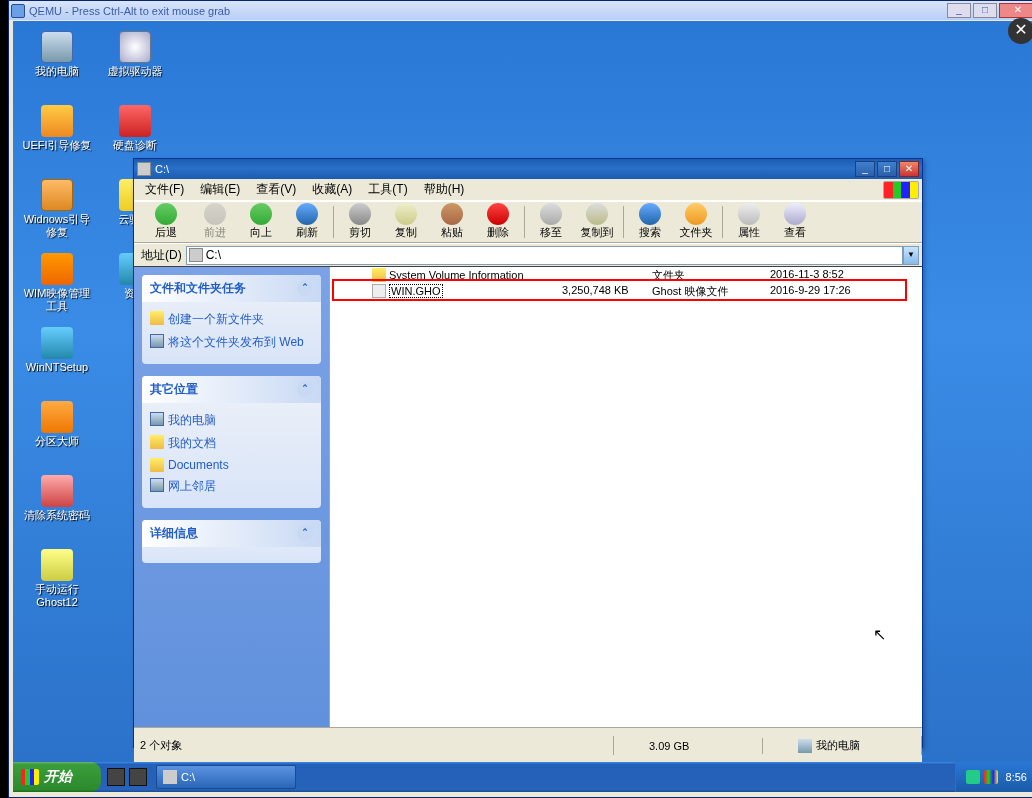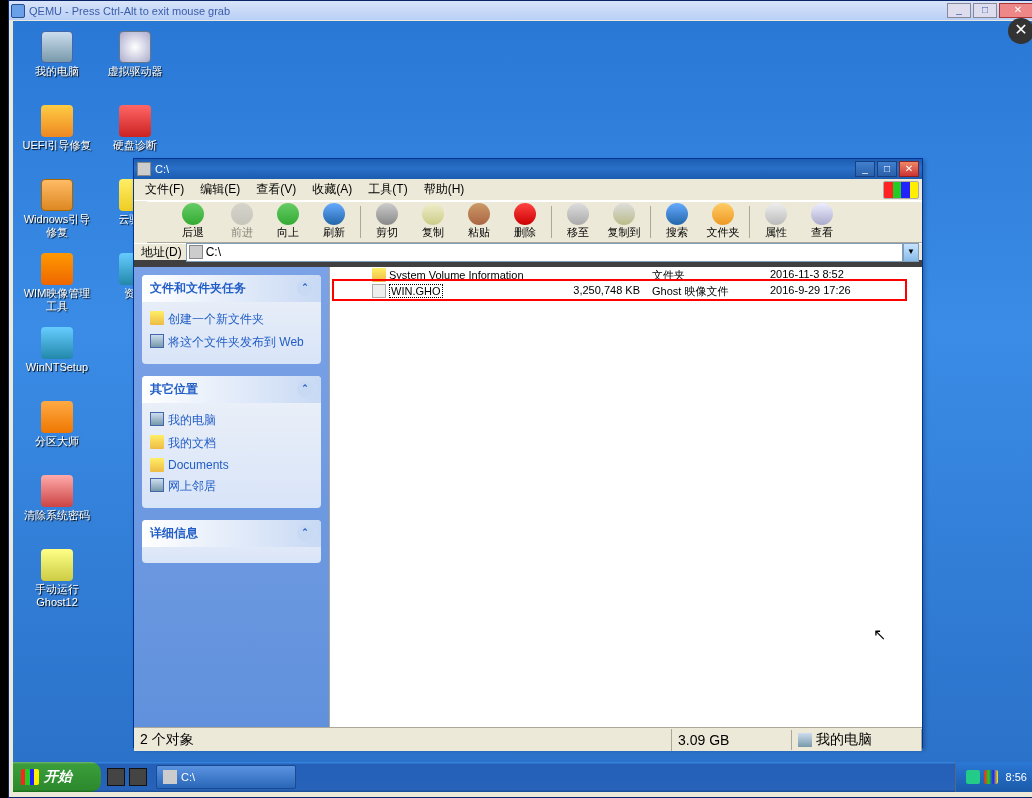--- a/index.html
+++ b/index.html
@@ -42,41 +42,41 @@
 .ex-titlebar .ico { width: 14px; height: 14px; background: #ccc; border: 1px solid #888; margin-right: 4px; }
 .ex-titlebar .spacer { flex: 1; }
 .ex-wbtn { width: 20px; height: 16px; margin-left: 2px; background: linear-gradient(#4080d0, #2a60a8); border: 1px solid #1a4080; color: #fff; font-size: 10px; text-align: center; line-height: 13px; }
 .ex-wbtn.close { background: linear-gradient(#e86, #c33); border-color: #822; }
 
 .ex-menubar { height: 22px; background: #ece9d8; border-bottom: 1px solid #fff; display: flex; align-items: center; padding: 0 3px; }
 .ex-menubar .mi { padding: 2px 8px; font-size: 12px; }
 .ex-menubar .spacer { flex: 1; }
 .ex-menubar .winlogo { width: 36px; height: 18px; background: linear-gradient(90deg, #f22 0 25%, #2c2 25% 50%, #22f 50% 75%, #fe0 75%); border: 1px solid #aaa; border-radius: 2px; }
 
-.ex-toolbar { height: 42px; background: #ece9d8; border-top: 1px solid #fff; border-bottom: 1px solid #aca899; display: flex; align-items: center; padding: 0 20px; margin-left: 13px; }
+.ex-toolbar { height: 42px; background: #ece9d8; border-top: 1px solid #fff; border-bottom: 1px solid #aca899; display: flex; align-items: center; padding: 0 6px; }
 .tb-btn { width: 44px; height: 40px; text-align: center; font-size: 11px; margin: 0 1px; }
 .tb-btn .ti { width: 22px; height: 22px; margin: 1px auto 0; border-radius: 50%; }
 .tb-btn.big { width: 50px; }
 .tb-sep { width: 1px; height: 32px; background: #aca899; margin: 0 3px; }
 .ti-back { background: linear-gradient(#6c6, #3a3); }
 .ti-fwd { background: linear-gradient(#bbb, #999); }
 .ti-up { background: linear-gradient(#6c6, #3a3); position: relative; }
 .ti-refresh { background: linear-gradient(#6af, #26a); }
 .ti-cut { background: linear-gradient(#ccc, #888); }
 .ti-copy { background: linear-gradient(#eec, #cc8); border-radius: 3px; }
 .ti-paste { background: linear-gradient(#c96, #a64); border-radius: 3px; }
 .ti-delete { background: linear-gradient(#f44, #c00); }
 .ti-moveto { background: linear-gradient(#ddd, #aaa); border-radius: 3px; }
 .ti-copyto { background: linear-gradient(#ddd, #bb8); border-radius: 3px; }
 .ti-search { background: linear-gradient(#6af, #26a); }
 .ti-folders { background: linear-gradient(#fc6, #e92); border-radius: 3px; }
 .ti-prop { background: linear-gradient(#eee, #bbb); border-radius: 3px; }
 .ti-view { background: linear-gradient(#eef, #aac); border-radius: 3px; }
 
-.ex-addr { height: 24px; background: #ece9d8; border-top: 1px solid #fff; border-bottom: 7px solid #404040; display: flex; align-items: center; padding: 0 3px; }
+.ex-addr { height: 24px; background: #ece9d8; border-top: 1px solid #fff; border-bottom: 1px solid #404040; display: flex; align-items: center; padding: 0 3px; }
 .ex-addr .lbl { padding: 0 4px; font-size: 12px; }
 .ex-addr .addr-input { flex: 1; height: 19px; background: #fff; border: 1px solid #7f9db9; display: flex; align-items: center; padding: 0 2px; font-size: 12px; }
 .ex-addr .addr-input .di-ico { width: 14px; height: 14px; background: #ccc; border: 1px solid #888; margin-right: 3px; }
 .ex-addr .dd { width: 16px; height: 19px; background: linear-gradient(#c8e4ff, #88baea); border: 1px solid #7f9db9; text-align: center; font-size: 8px; line-height: 16px; }
 
 .ex-body { display: flex; height: calc(100% - 128px); }
 .ex-left { width: 195px; background: linear-gradient(to bottom, #7ba2e7, #6191dc); padding: 8px; overflow: hidden; }
 .lpanel { background: linear-gradient(to bottom, #eef2f8, #d8e4f8); border-radius: 4px; margin-bottom: 12px; font-size: 12px; }
 .lpanel .lhdr { background: linear-gradient(to right, #fff, #c8d9f4); padding: 5px 8px; font-weight: bold; color: #215dc6; display: flex; border-radius: 4px 4px 0 0; }
 .lpanel .lhdr .spacer { flex: 1; }
@@ -90,31 +90,31 @@
 .fl-hdr .col { border-right: 1px solid #aca899; padding: 2px 6px; font-size: 11px; background: linear-gradient(to bottom, #fff, #ece9d8); }
 .fl-hdr .col.name { width: 190px; padding-left: 18px; }
 .fl-hdr .col.size { width: 90px; text-align: right; }
 .fl-hdr .col.type { width: 118px; }
 .fl-hdr .col.date { flex: 1; }
 .fl-rows { position: relative; }
 .fl-row { height: 16px; display: flex; font-size: 11px; padding-left: 36px; }
 .fl-row .c { padding: 1px 6px; }
 .fl-row .c.name { width: 190px; display: flex; align-items: center; }
 .fl-row .c.name .fico { width: 14px; height: 14px; margin-right: 3px; }
-.fl-row .c.size { width: 90px; text-align: right; }
+.fl-row .c.size { width: 90px; }
 .fl-row .c.type { width: 118px; }
 .fl-row .c.date { flex: 1; }
 .fl-row.selected .c.name .fname { border: 1px dotted #000; padding: 0 1px; }
 .highlight-box { position: absolute; left: 2px; top: 12px; width: 575px; height: 22px; border: 2px solid #f00; pointer-events: none; z-index: 5; }
 .fico-folder { background: linear-gradient(#fe6, #eb4); border-radius: 1px; }
 .fico-gho { background: #eee; border: 1px solid #aaa; }
 
 .cursor-arrow { position: absolute; left: 543px; top: 358px; font-size: 16px; color: #000; pointer-events: none; }
 
-.ex-status { height: 24px; background: #ece9d8; border-top: 1px solid #aca899; display: flex; align-items: center; font-size: 14px; }
+.ex-status { height: 36px; background: #ece9d8; border-top: 1px solid #aca899; display: flex; align-items: center; font-size: 11px; gap: 29px; }
 .ex-status .sp { padding: 2px 6px; border-right: 1px solid #aca899; }
 .ex-status .sp.spacer { flex: 1; }
 .ex-status .sp.size { width: 120px; }
 .ex-status .sp.loc { width: 130px; display: flex; align-items: center; }
 .ex-status .sp.loc .sico { width: 14px; height: 14px; background: linear-gradient(#cde, #79a); margin-right: 4px; }
 
 
 .xp-taskbar { position: absolute; left: 0; right: 0; bottom: 0; height: 30px; background: linear-gradient(to bottom, #3a8ce6 0%, #245fb8 8%, #2863ba 92%, #1a4a92 100%); display: flex; align-items: center; }
 .start-btn { height: 30px; width: 88px; background: linear-gradient(to bottom, #6fb26f 0%, #3a9d3a 8%, #2d8a2d 92%, #1a6a1a 100%); border-radius: 0 10px 10px 0; display: flex; align-items: center; padding: 0 8px; color: #fff; font-weight: bold; font-style: italic; font-size: 14px; }
 .start-btn .winicon { width: 18px; height: 16px; background: linear-gradient(90deg, #f22 0 25%, #2c2 25% 50%, #22f 50% 75%, #fe0 75%); margin-right: 5px; border-radius: 2px; }

